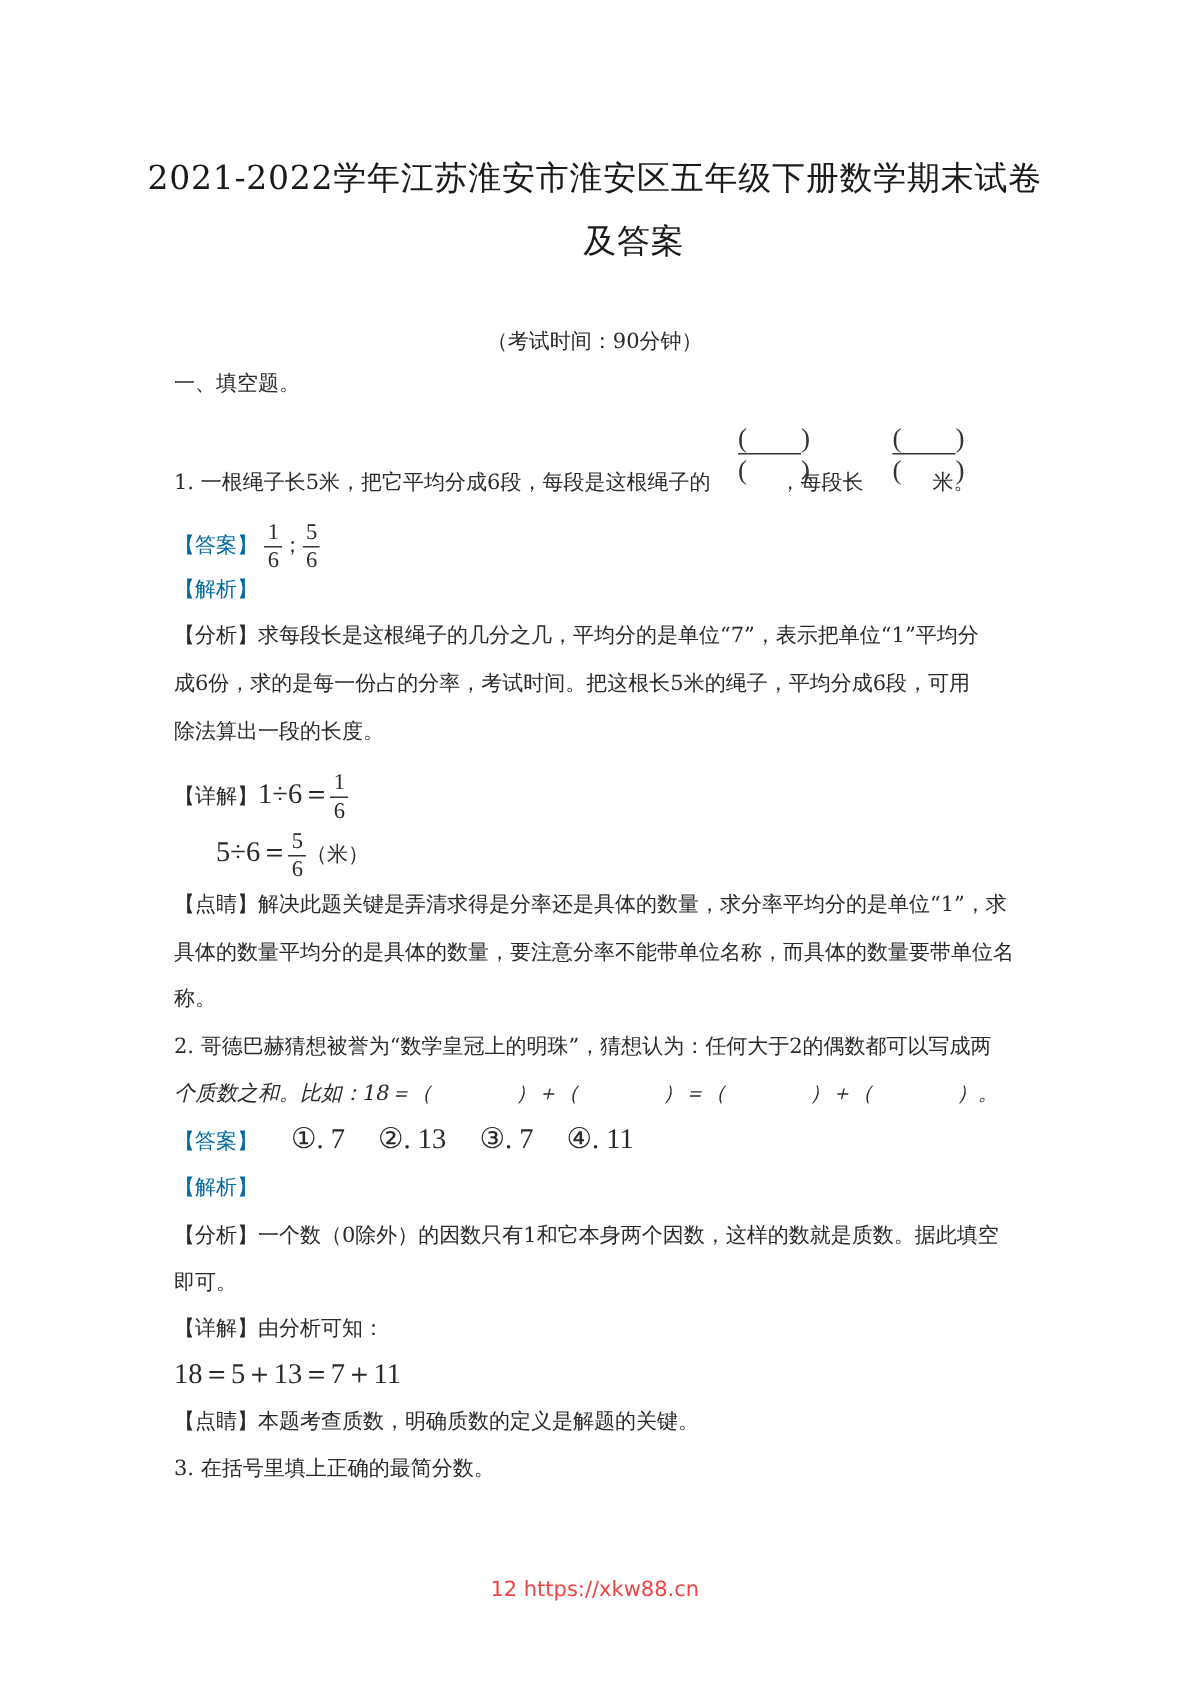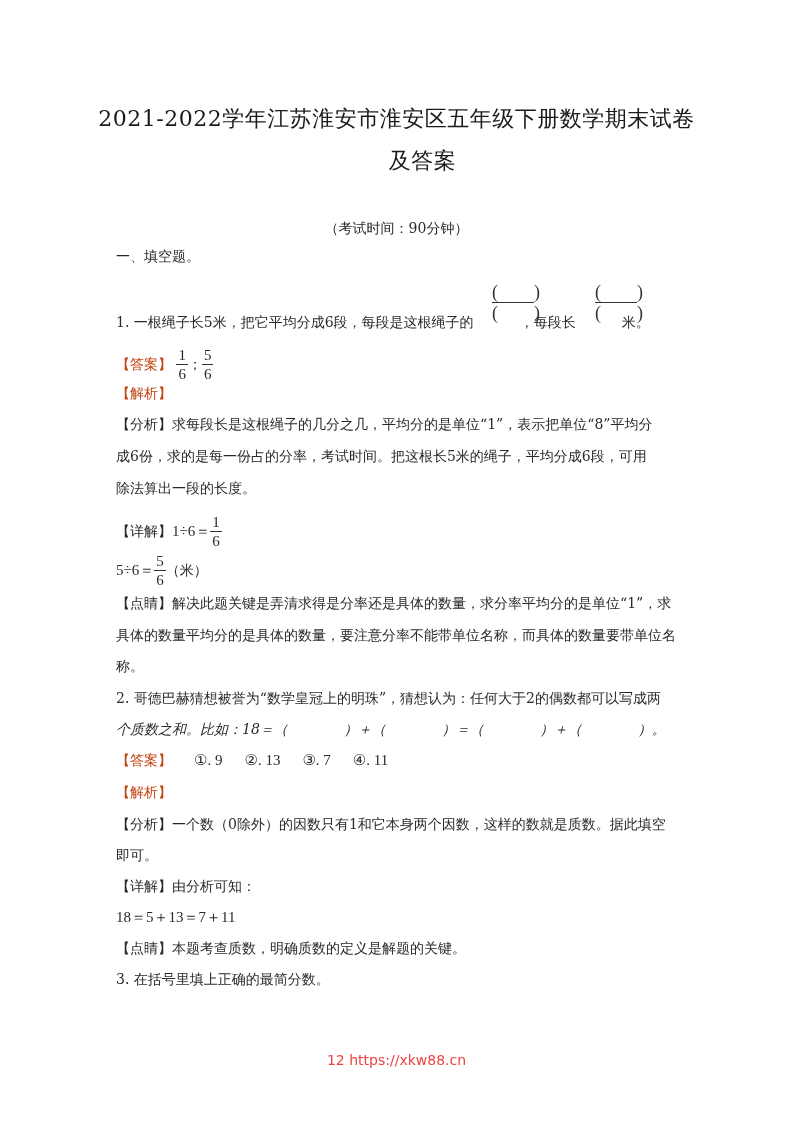--- a/index.html
+++ b/index.html
@@ -12,34 +12,34 @@
     position: absolute; left: 0; width: 793px; text-align: center;
     font-size: 22px; color: #1a1a1a; letter-spacing: 0.5px;
   }
   .t1 { top: 104px; }
   .t2 { top: 146px; margin-left: 26px; }
   .line {
     position: absolute; left: 116px; font-size: 14px; line-height: 20px;
     white-space: nowrap; color: #2a2a2a;
   }
   .center-line { left: 0; width: 793px; text-align: center; }
-  .blue { color: #c2410c; }
+  .blue { color: #0369a1; }
   .frac {
     display: inline-block; vertical-align: middle; text-align: center;
     font-family: "Liberation Serif", serif; font-size: 15px; line-height: 18px;
   }
   .frac .num { display: block; border-bottom: 1px solid #333; padding: 0 2px; }
   .frac .den { display: block; padding: 0 2px; }
   .blank-frac {
     position: absolute; text-align: center; font-family: "Liberation Serif", serif;
     font-size: 18px; line-height: 20px; color: #333;
   }
   .blank-frac .num { display:block; border-bottom: 1.5px solid #333; width: 42px; }
   .blank-frac .den { display:block; width: 42px; }
-  .math { font-family: "Liberation Serif", serif; font-size: 15px; }
+  .math { font-family: "Liberation Serif", serif; font-size: 19px; }
   .footer {
     position: absolute; left: 0; width: 793px; top: 1052px; text-align: center;
     font-family: "DejaVu Sans", "Liberation Sans", sans-serif; font-size: 14px; color: #ef4444;
   }
   .gap { display: inline-block; }
 </style>
 </head>
 <body>
 
 <div>
@@ -62,40 +62,40 @@
     <span class="den">(　　)</span>
   </div>
 
   <div class="line" style="top:346px;">
     <span class="blue">【答案】</span>
     <span class="frac"><span class="num">1</span><span class="den">6</span></span><span>；</span><span class="frac"><span class="num">5</span><span class="den">6</span></span>
   </div>
 
   <div class="line blue" style="top:383px;">【解析】</div>
 
-  <div class="line" style="top:414px;"><span>【分析】</span><span>求每段长是这根绳子的几分之几，平均分的是单位“1”，表示把单位“8”平均分</span></div>
+  <div class="line" style="top:414px;"><span>【分析】</span><span>求每段长是这根绳子的几分之几，平均分的是单位“7”，表示把单位“1”平均分</span></div>
   <div class="line" style="top:446px;">成6份，求的是每一份占的分率，考试时间。把这根长5米的绳子，平均分成6段，可用</div>
   <div class="line" style="top:478px;">除法算出一段的长度。</div>
 
   <div class="line" style="top:513px;">
     <span>【详解】</span><span class="math">1÷6＝</span><span class="frac"><span class="num">1</span><span class="den">6</span></span>
   </div>
-  <div class="line" style="top:552px;">
+  <div class="line" style="top:552px;margin-left:28px;">
     <span class="math">5÷6＝</span><span class="frac"><span class="num">5</span><span class="den">6</span></span><span>（米）</span>
   </div>
 
   <div class="line" style="top:593px;"><span>【点睛】</span><span>解决此题关键是弄清求得是分率还是具体的数量，求分率平均分的是单位“1”，求</span></div>
   <div class="line" style="top:625px;">具体的数量平均分的是具体的数量，要注意分率不能带单位名称，而具体的数量要带单位名</div>
   <div class="line" style="top:656px;">称。</div>
 
   <div class="line" style="top:688px;">2. 哥德巴赫猜想被誉为“数学皇冠上的明珠”，猜想认为：任何大于2的偶数都可以写成两</div>
   <div class="line" style="top:719px;font-style:italic;">个质数之和。比如：18＝（　　　　）＋（　　　　）＝（　　　　）＋（　　　　）。</div>
 
   <div class="line" style="top:750px;">
-    <span class="blue">【答案】</span><span class="gap" style="width:22px;"></span><span class="math">①. 9</span><span class="gap" style="width:22px;"></span><span class="math">②. 13</span><span class="gap" style="width:22px;"></span><span class="math">③. 7</span><span class="gap" style="width:22px;"></span><span class="math">④. 11</span>
+    <span class="blue">【答案】</span><span class="gap" style="width:22px;"></span><span class="math">①. 7</span><span class="gap" style="width:22px;"></span><span class="math">②. 13</span><span class="gap" style="width:22px;"></span><span class="math">③. 7</span><span class="gap" style="width:22px;"></span><span class="math">④. 11</span>
   </div>
 
   <div class="line blue" style="top:782px;">【解析】</div>
   <div class="line" style="top:814px;"><span>【分析】</span><span>一个数（0除外）的因数只有1和它本身两个因数，这样的数就是质数。据此填空</span></div>
   <div class="line" style="top:845px;">即可。</div>
 
   <div class="line" style="top:876px;"><span>【详解】</span><span>由分析可知：</span></div>
   <div class="line math" style="top:907px;">18＝5＋13＝7＋11</div>
   <div class="line" style="top:938px;"><span>【点睛】</span><span>本题考查质数，明确质数的定义是解题的关键。</span></div>
 

